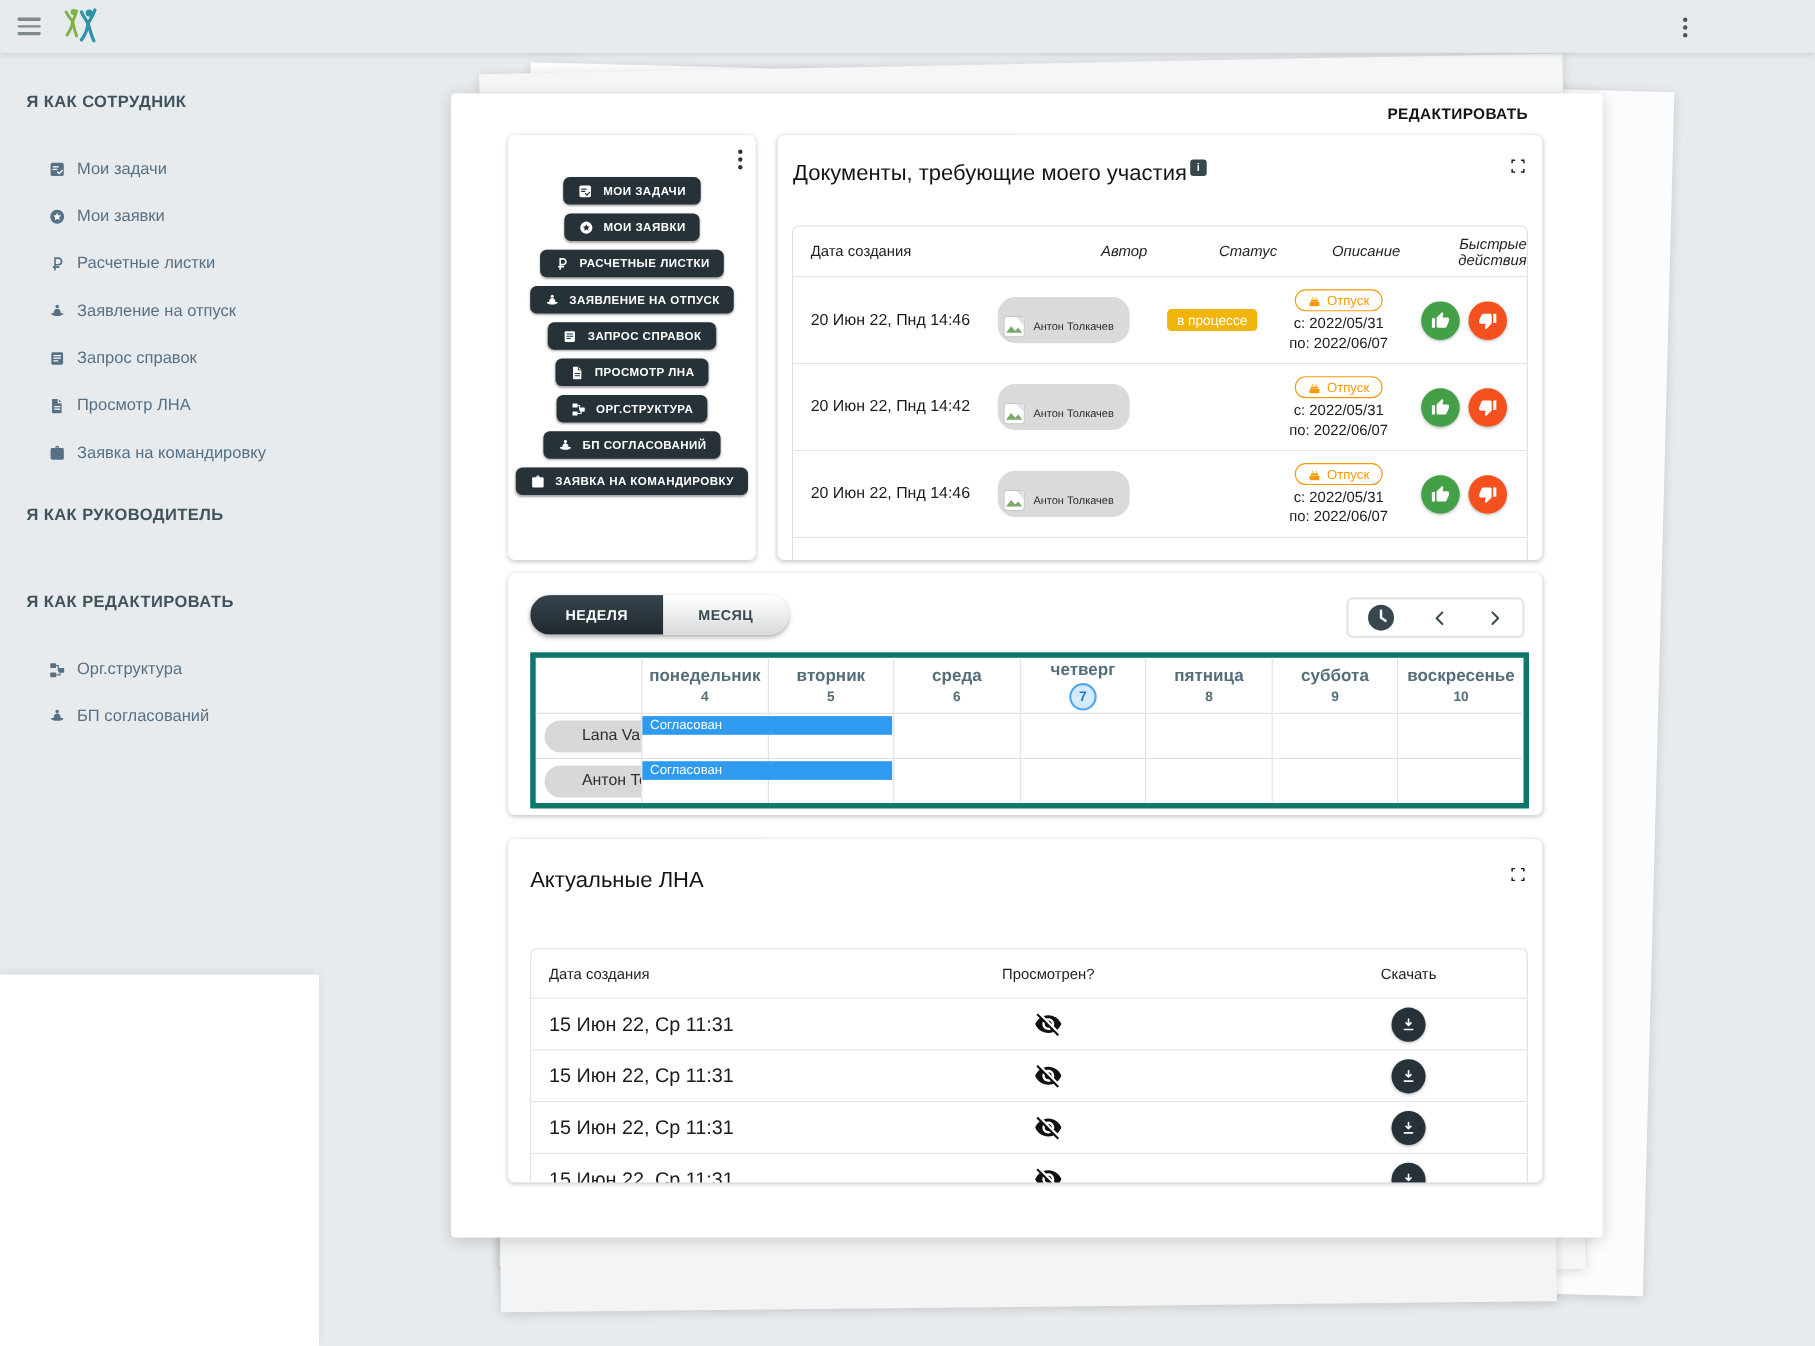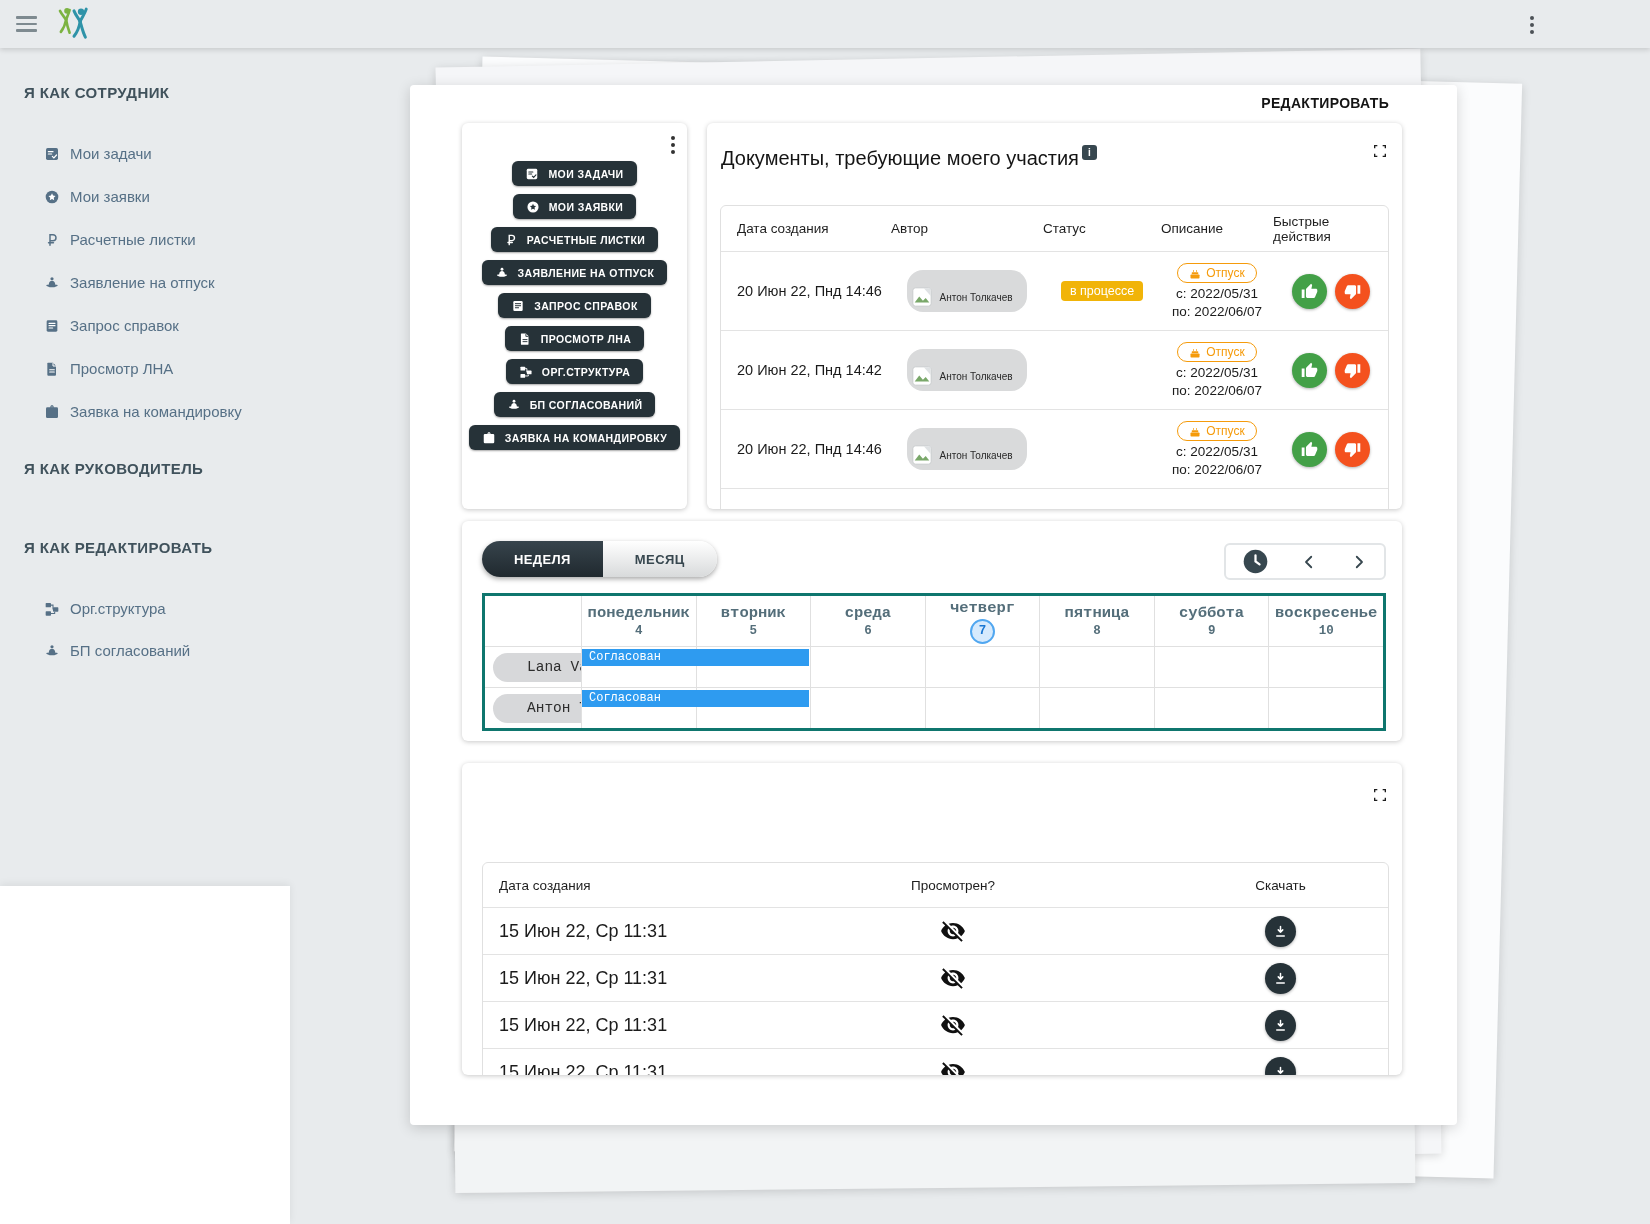--- a/index.html
+++ b/index.html
@@ -41,21 +41,21 @@
   .qbtn .ic{width:14px;height:14px;color:#fff;}
 
   
   .docs{left:297px;top:38px;width:695px;height:386px;overflow:hidden;}
   .docs-title{margin:24px 0 0 14px;font-size:20px;font-weight:500;color:#141414;}
   .info-b{display:inline-block;transform:translateY(-9px);margin-left:3px;background:#37474f;color:#fff;font-size:10px;font-weight:700;width:15px;height:15px;line-height:15px;text-align:center;border-radius:3px;cursor:pointer;}
   .expand{position:absolute;right:14px;top:20px;width:16px;height:16px;color:#1d1d1d;cursor:pointer;}
   .docs-table{position:absolute;left:13px;top:82px;width:667px;border:1px solid #e0e0e0;border-radius:6px;}
   .docs-grid{display:grid;grid-template-columns:170px 152px 118px 112px 115px;align-items:center;}
   .docs-head{height:45px;font-size:13.5px;color:#1e1e1e;}
-  .docs-head .c{text-align:left;}
+  .docs-head .c{text-align:right;font-style:italic;}
   .docs-head .c0{text-align:left;padding-left:16px;}
   .docs-row{height:78px;border-top:1px solid #e3e3e3;font-size:14.5px;color:#1b1b1b;}
   .cell-c{display:flex;flex-direction:column;align-items:center;justify-content:center;text-align:center;}
   .d-date{padding-left:16px;}
   .chip{display:inline-flex;align-items:center;gap:6px;background:#d9dadb;border-radius:16px;height:30px;padding:12px 14px 0 4px;font-size:10px;color:#2a2a2a;}
   .chip .thumb{width:22px;height:22px;}
   .badge{background:#f1b408;color:#fff;font-size:12.5px;border-radius:4px;padding:3px 9px;}
   .opill{display:inline-flex;align-items:flex-end;gap:5px;border:1.5px solid #f59b0b;color:#f59b0b;border-radius:14px;padding:2px 11px;font-size:12px;}
   .opill .ic{width:12px;height:12px;color:#f59b0b;}
   .dline{font-size:13.5px;margin-top:3px;color:#1b1b1b;}
@@ -67,21 +67,21 @@
 
   
   .cal{left:52px;top:436px;width:940px;height:220px;}
   .toggle{position:absolute;left:20px;top:20px;display:flex;border-radius:18px;overflow:hidden;box-shadow:0 2px 5px rgba(0,0,0,.35);cursor:pointer;}
   .tg{height:36px;display:flex;align-items:center;padding:0 32px;font-size:13px;font-weight:700;letter-spacing:.4px;}
   .tg.week{background:linear-gradient(#37444c,#20292f);color:#fff;}
   .tg.month{background:linear-gradient(#ffffff,#d8dadb);color:#37474f;}
   .calnav{position:absolute;right:16px;top:22px;width:158px;height:33px;border:2px solid #e2e5e7;border-radius:6px;background:#fff;display:flex;align-items:center;justify-content:space-around;}
   .calnav .clock{width:27px;height:27px;cursor:pointer;}
   .calnav .chev{width:18px;height:18px;color:#37474f;cursor:pointer;}
-  .cal-table{position:absolute;left:20px;top:72px;width:898px;border:3px solid #0f766e;font-family:Liberation Mono, monospace;}
+  .cal-table{position:absolute;left:20px;top:72px;width:898px;border:5px solid #0f766e;}
   .cal-grid{display:grid;grid-template-columns:96px repeat(7,1fr);}
   .cal-hrow{height:50px;}
   .cal-hcell{border-left:1px solid #e0e0e0;display:flex;flex-direction:column;align-items:center;justify-content:center;gap:2px;}
   .cal-hcell:first-child{border-left:none;}
   .dayname{font-size:15.5px;font-weight:700;color:#546e7a;}
   .daynum{font-size:12.5px;font-weight:700;color:#546e7a;}
   .today{width:25px;height:25px;border-radius:50%;background:#d6eafd;border:2px solid #51a7f0;color:#1976d2;display:flex;align-items:center;justify-content:center;box-sizing:border-box;}
   .cal-row{height:40px;border-top:1px solid #e0e0e0;position:relative;}
   .cal-cell{border-left:1px solid #e0e0e0;height:100%;}
   .cal-cell:first-child{border-left:none;overflow:hidden;display:flex;align-items:center;}
@@ -521,20 +521,21 @@
             <div class="cal-cell"></div>
             <div class="cal-cell"></div>
             <div class="cal-cell"></div>
             <div class="cal-cell"></div>
           <div class="evbar">Согласован</div>
         </div>
       </div>
     </section>
 
     <section class="card lna">
+      <div class="lna-title">Актуальные ЛНА</div>
       <svg class="expand" style="top:24px;" viewBox="0 0 24 24" fill="none" stroke="currentColor" stroke-width="2">
           <path d="M4 8V4h4M16 4h4v4M20 16v4h-4M8 20H4v-4"></path>
         </svg>
 
       <div class="lna-table">
         <div class="lna-grid lna-head">
           <div class="l-date">Дата создания</div>
           <div class="center">Просмотрен?</div>
           <div class="center">Скачать</div>
         </div>

